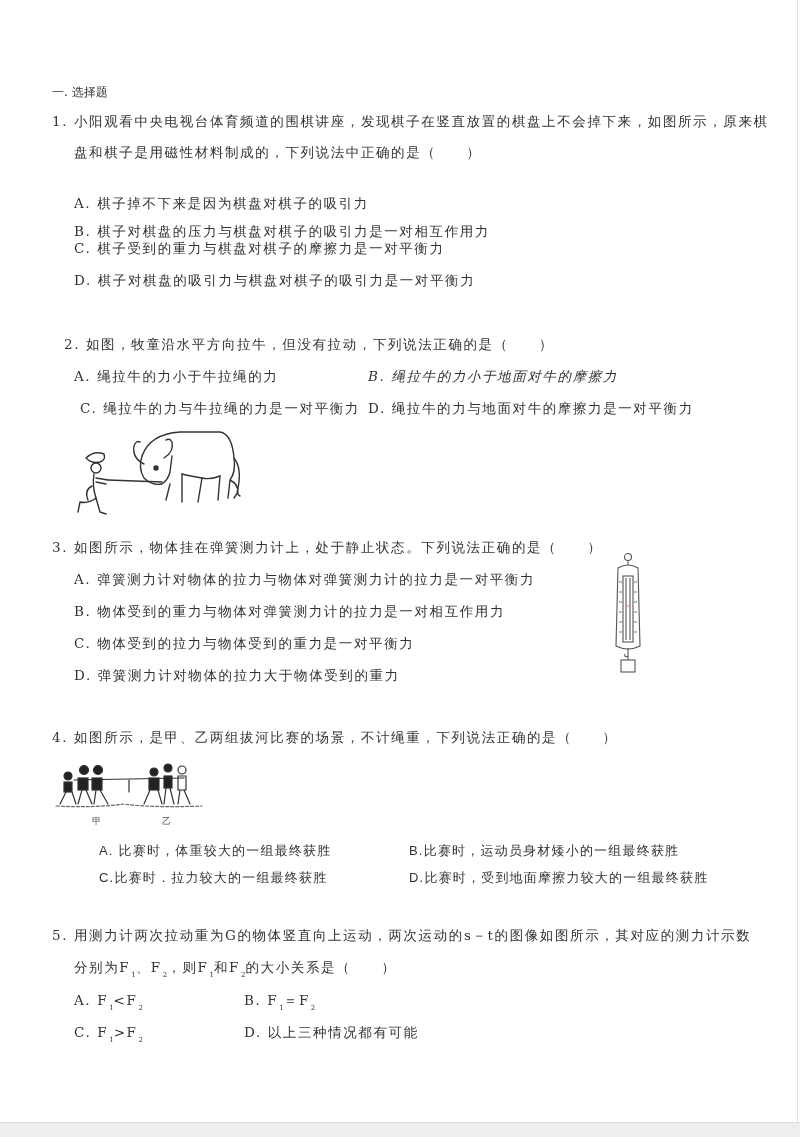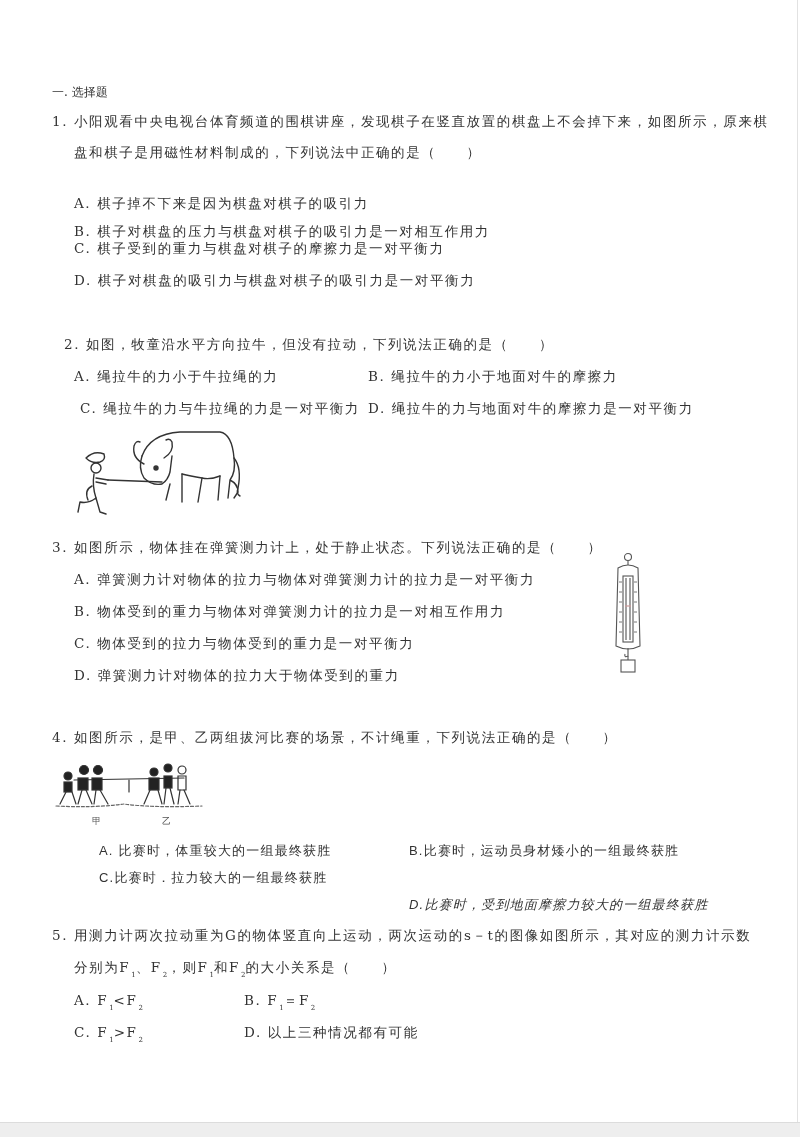--- a/index.html
+++ b/index.html
@@ -40,21 +40,21 @@
     <div class="abs opt" style="left:74px; top:240px;"><span>C.</span> <span>棋子受到的重力与棋盘对棋子的摩擦力是一对平衡力</span></div>
     <div class="abs opt" style="left:74px; top:272px;"><span>D.</span> <span>棋子对棋盘的吸引力与棋盘对棋子的吸引力是一对平衡力</span></div>
   </div>
 
   <div>
     <div class="abs q" style="left:52px; top:336px;margin-left:12px;">
       <span>2.</span>
       <span>如图，牧童沿水平方向拉牛，但没有拉动，下列说法正确的是（　　）</span>
     </div>
     <div class="abs opt" style="left:74px; top:368px;"><span>A.</span> <span>绳拉牛的力小于牛拉绳的力</span></div>
-    <div class="abs opt" style="left:368px; top:368px;"><span>B.</span> <span>绳拉牛的力小于地面对牛的摩擦力</span></div>
+    <div class="abs opt" style="left:368px; top:368px;font-style:italic;"><span>B.</span> <span>绳拉牛的力小于地面对牛的摩擦力</span></div>
     <div class="abs opt" style="left:74px; top:400px;margin-left:6px;"><span>C.</span> <span>绳拉牛的力与牛拉绳的力是一对平衡力</span></div>
     <div class="abs opt" style="left:368px; top:400px;"><span>D.</span> <span>绳拉牛的力与地面对牛的摩擦力是一对平衡力</span></div>
 
     <svg style="left:70px; top:428px;" width="180" height="96" viewBox="0 0 180 96">
       <g fill="none" stroke="#333" stroke-width="1.4" stroke-linecap="round" stroke-linejoin="round">
 
         <path d="M72 28 Q80 6 110 4 L150 4 Q162 6 164 30 Q166 44 160 52 L158 70 M160 52 Q168 56 168 64 L164 70"></path>
         <path d="M150 48 L148 72 M132 50 L128 74 M112 46 L112 74 M100 56 L96 72"></path>
         <path d="M150 48 Q140 52 132 50 Q120 48 112 46"></path>
 
@@ -138,21 +138,21 @@
         <path d="M124 16 L132 16 L132 30 L124 30 Z"></path>
         <path d="M96 30 L90 44 M104 30 L108 44 M112 28 L110 44 M116 28 L120 44 M126 30 L124 44 M130 30 L136 44"></path>
       </g>
       <text x="38" y="64" font-size="9" fill="#555">甲</text>
       <text x="108" y="64" font-size="9" fill="#555">乙</text>
     </svg>
 
     <div class="abs opt-sans" style="left:60px; top:842px;"><span>A.</span> <span>比赛时，体重较大的一组最终获胜</span></div>
     <div class="abs opt-sans" style="left:370px; top:842px;"><span>B.</span><span>比赛时，运动员身材矮小的一组最终获胜</span></div>
     <div class="abs opt-sans" style="left:60px; top:869px;"><span>C.</span><span>比赛时．拉力较大的一组最终获胜</span></div>
-    <div class="abs opt-sans" style="left:370px; top:896px;font-style:italic;"><span>D.</span><span>比赛时，受到地面摩擦力较大的一组最终获胜</span></div>
+    <div class="abs opt-sans" style="left:370px; top:869px;"><span>D.</span><span>比赛时，受到地面摩擦力较大的一组最终获胜</span></div>
   </div>
 
   <div>
     <div class="abs q" style="left:52px; top:927px;">
       <span>5.</span>
       <span>用测力计两次拉动重为G的物体竖直向上运动，两次运动的s－t的图像如图所示，其对应的测力计示数</span>
     </div>
     <div class="abs q" style="left:74px; top:959px;">
       <span>分别为F</span><span class="sub">1</span><span>、F</span><span class="sub">2</span><span>，则F</span><span class="sub">1</span><span>和F</span><span class="sub">2</span><span>的大小关系是（　　）</span>
     </div>

